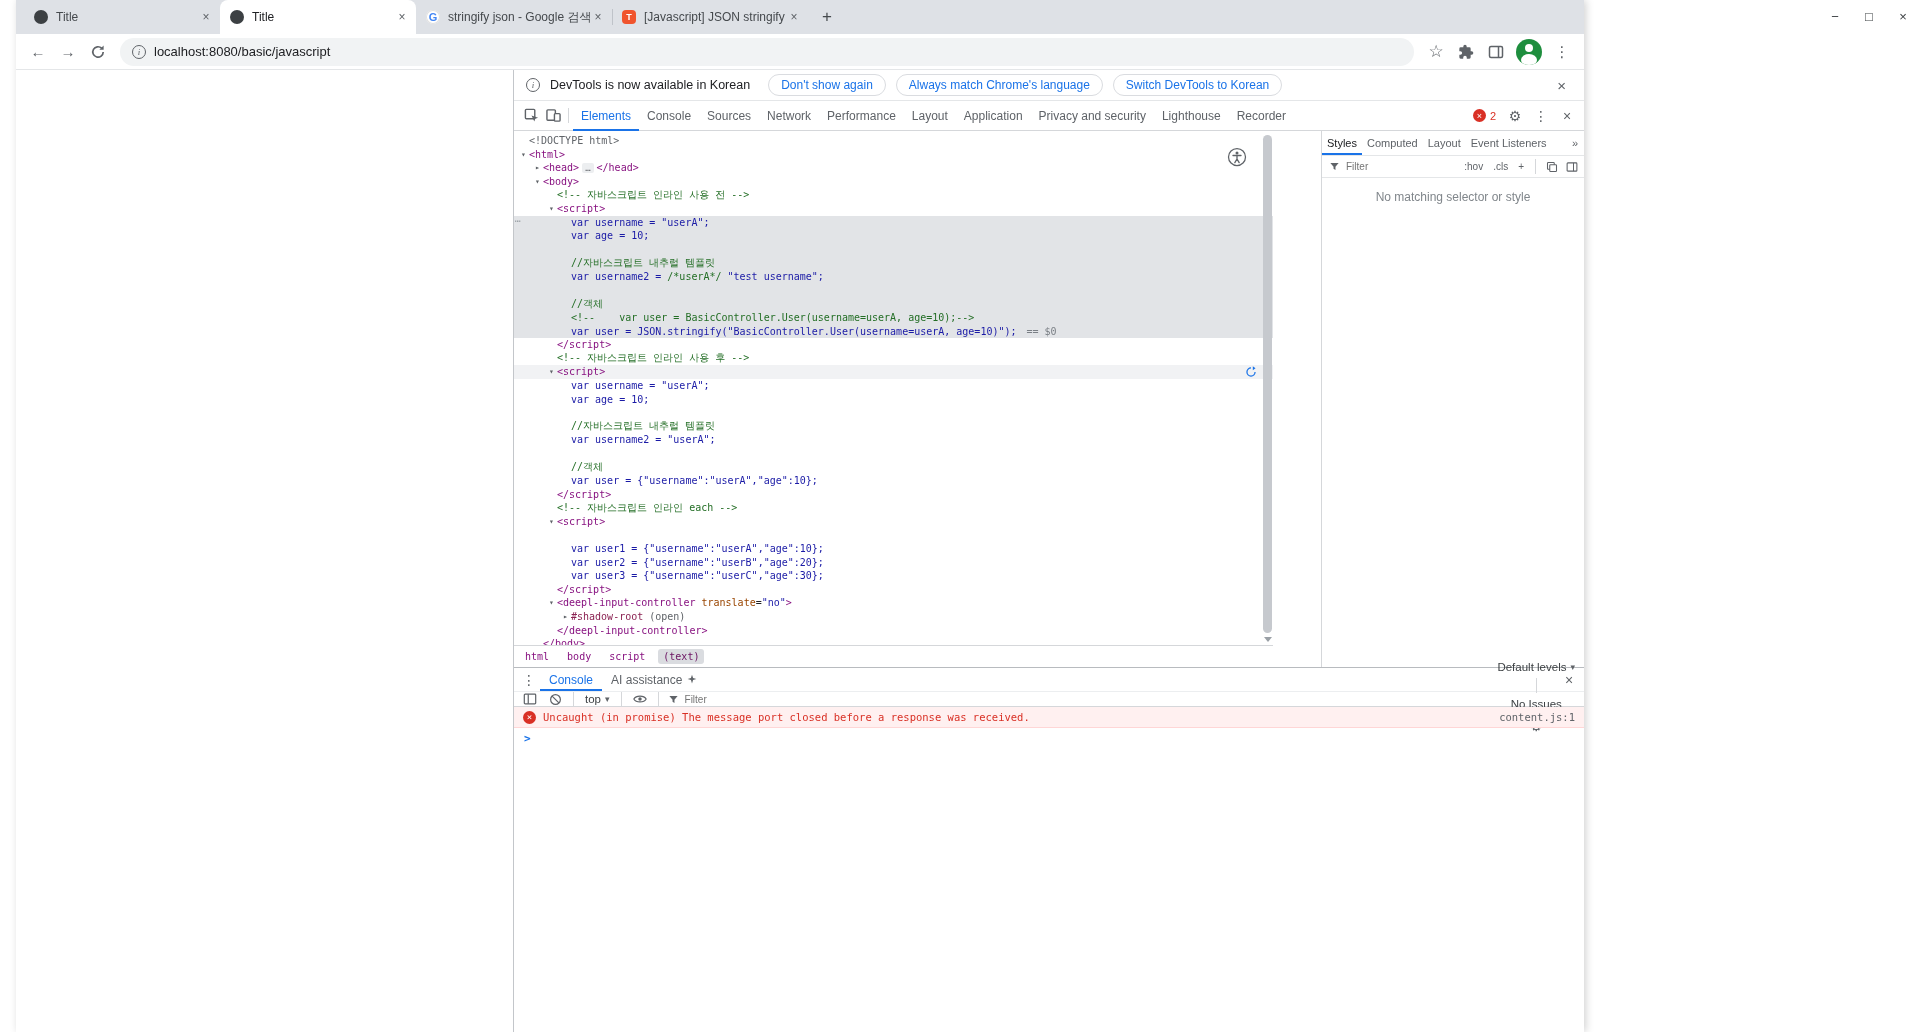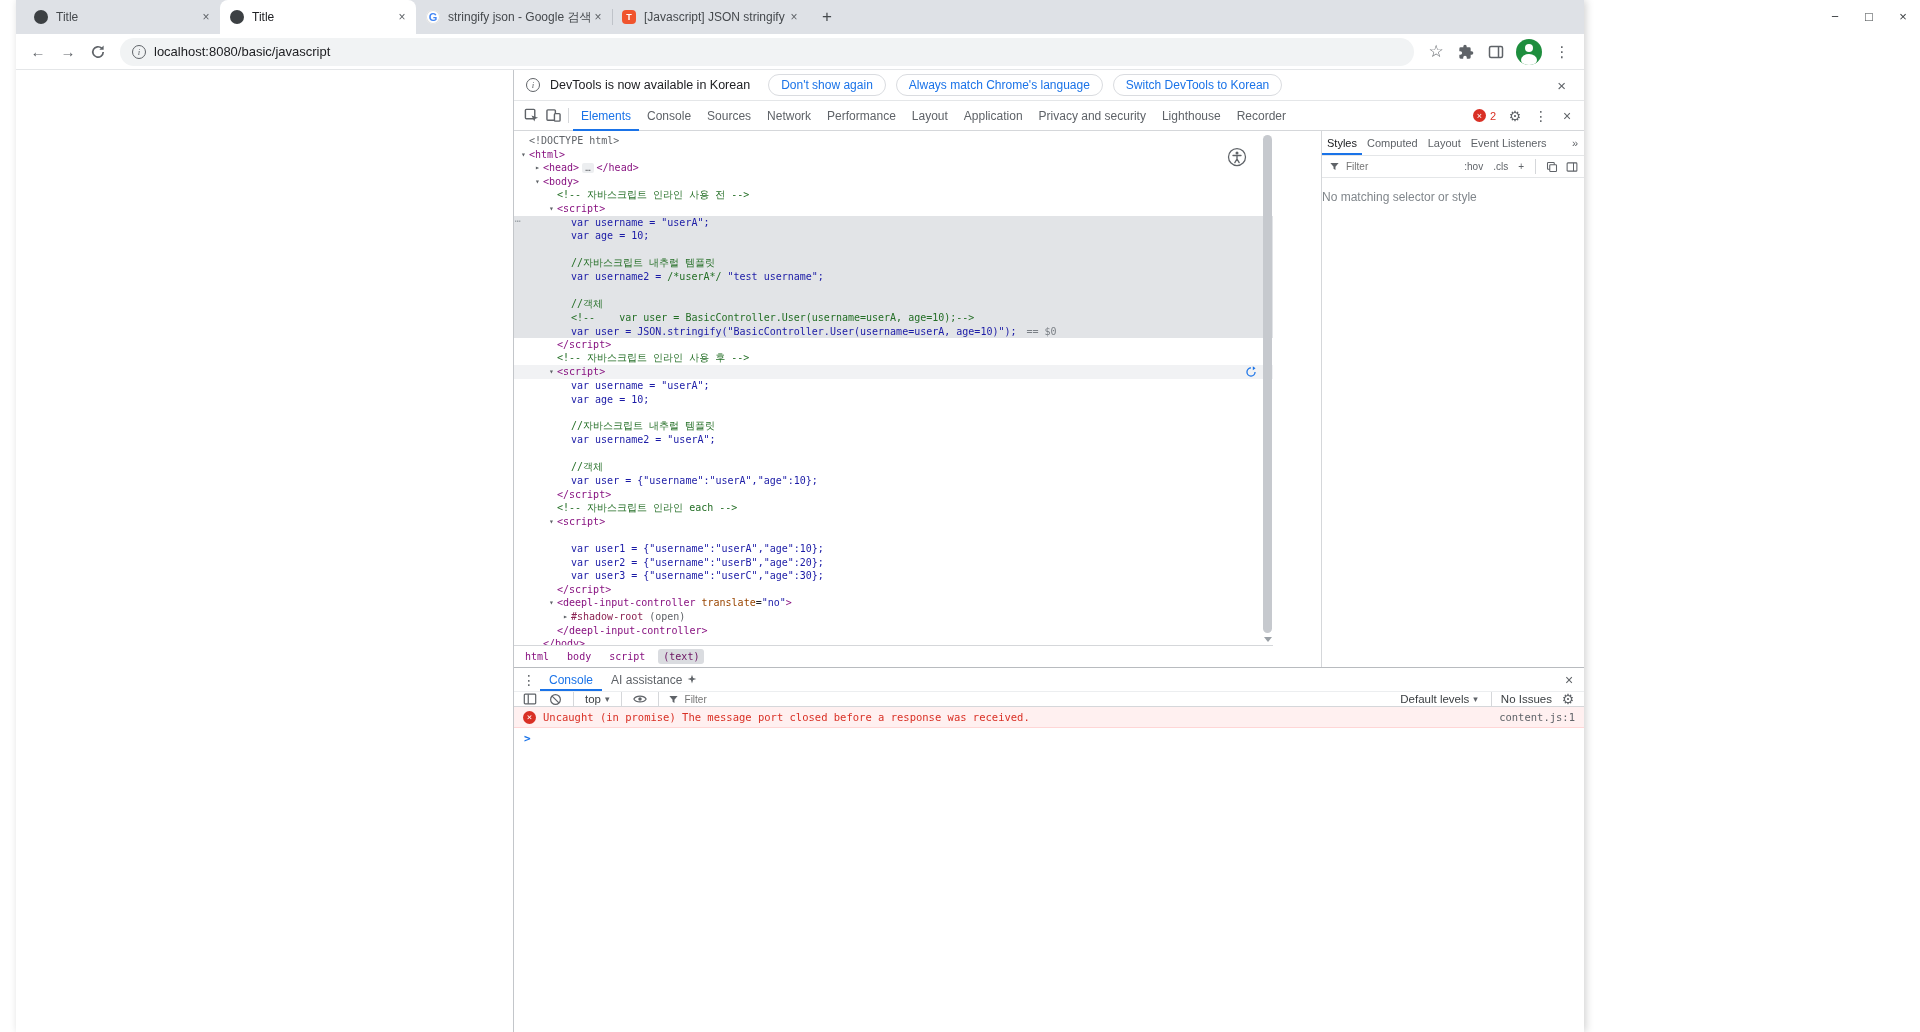--- a/index.html
+++ b/index.html
@@ -101,33 +101,33 @@
 
   
   #st-tabs-row{height:25px;display:flex;align-items:stretch;border-bottom:1px solid #e4e6e8;flex:none;}
   #st-tabs{display:flex;align-items:stretch;flex:1;min-width:0;overflow:hidden;}
   .st-tab{display:flex;align-items:center;padding:0 5px;color:#5f6368;font-size:11px;white-space:nowrap;}
   .st-tab.active{color:#202124;box-shadow:inset 0 -2px 0 #1a73e8;}
   .st-more{display:flex;align-items:center;padding:0 6px;color:#5f6368;font-size:11px;}
   #st-filter-row{height:22px;display:flex;align-items:center;padding:0 4px;gap:4px;border-bottom:1px solid #e4e6e8;flex:none;}
   .flt{border:none;outline:none;background:transparent;font-size:10px;color:#202124;flex:1;min-width:30px;font-family:"Liberation Sans",sans-serif;}
   .st-toggle{color:#5f6368;font-size:10px;padding:1px 3px;border-radius:3px;white-space:nowrap;}
-  #st-empty{margin-top:12px;text-align:left;color:#80868b;font-size:12px;}
+  #st-empty{margin-top:12px;text-align:center;color:#80868b;font-size:12px;}
 
   
   #console-drawer{height:365px;flex:none;border-top:1px solid #b8bbbf;display:flex;flex-direction:column;background:#fff;}
   #cd-tabbar{height:23px;display:flex;align-items:stretch;flex:none;padding:0 4px;}
   #cd-tabbar .tb-icon{align-self:center;}
   .drawer-tab{display:flex;align-items:center;gap:5px;padding:0 9px;color:#5f6368;font-size:12px;white-space:nowrap;}
   .drawer-tab.active{color:#1a73e8;box-shadow:inset 0 -2px 0 #1a73e8;}
   #cd-toolbar{height:16px;display:flex;align-items:center;padding:0 5px;gap:3px;border-top:1px solid #eceef0;border-bottom:1px solid #d5d7da;flex:none;}
   .dd{display:flex;align-items:center;gap:4px;color:#3c4043;font-size:11.5px;padding:0 4px;white-space:nowrap;}
   .dd::after{content:"▾";font-size:9px;color:#5f6368;}
   #cd-toolbar .flt{flex:1;}
-  .cd-right{margin-left:auto;display:flex;align-items:center;gap:5px;}
+  .cd-right{margin-left:auto;display:flex;align-items:center;gap:5px;flex-direction:column;}
   .console-error{height:21px;display:flex;align-items:center;gap:7px;padding:0 9px;background:#fff0f0;border-bottom:1px solid #ffd6d6;font-family:"DejaVu Sans Mono","Liberation Mono",monospace;font-size:10.5px;color:#d93025;flex:none;}
   .err-src{margin-left:auto;color:#5f6368;}
   .console-prompt{height:21px;display:flex;align-items:center;gap:8px;padding:0 10px;font-family:"DejaVu Sans Mono","Liberation Mono",monospace;font-size:11px;flex:none;}
   .chev{color:#1a73e8;font-weight:bold;}
 </style>
 </head>
 <body>
 
 <div id="screen">
 

